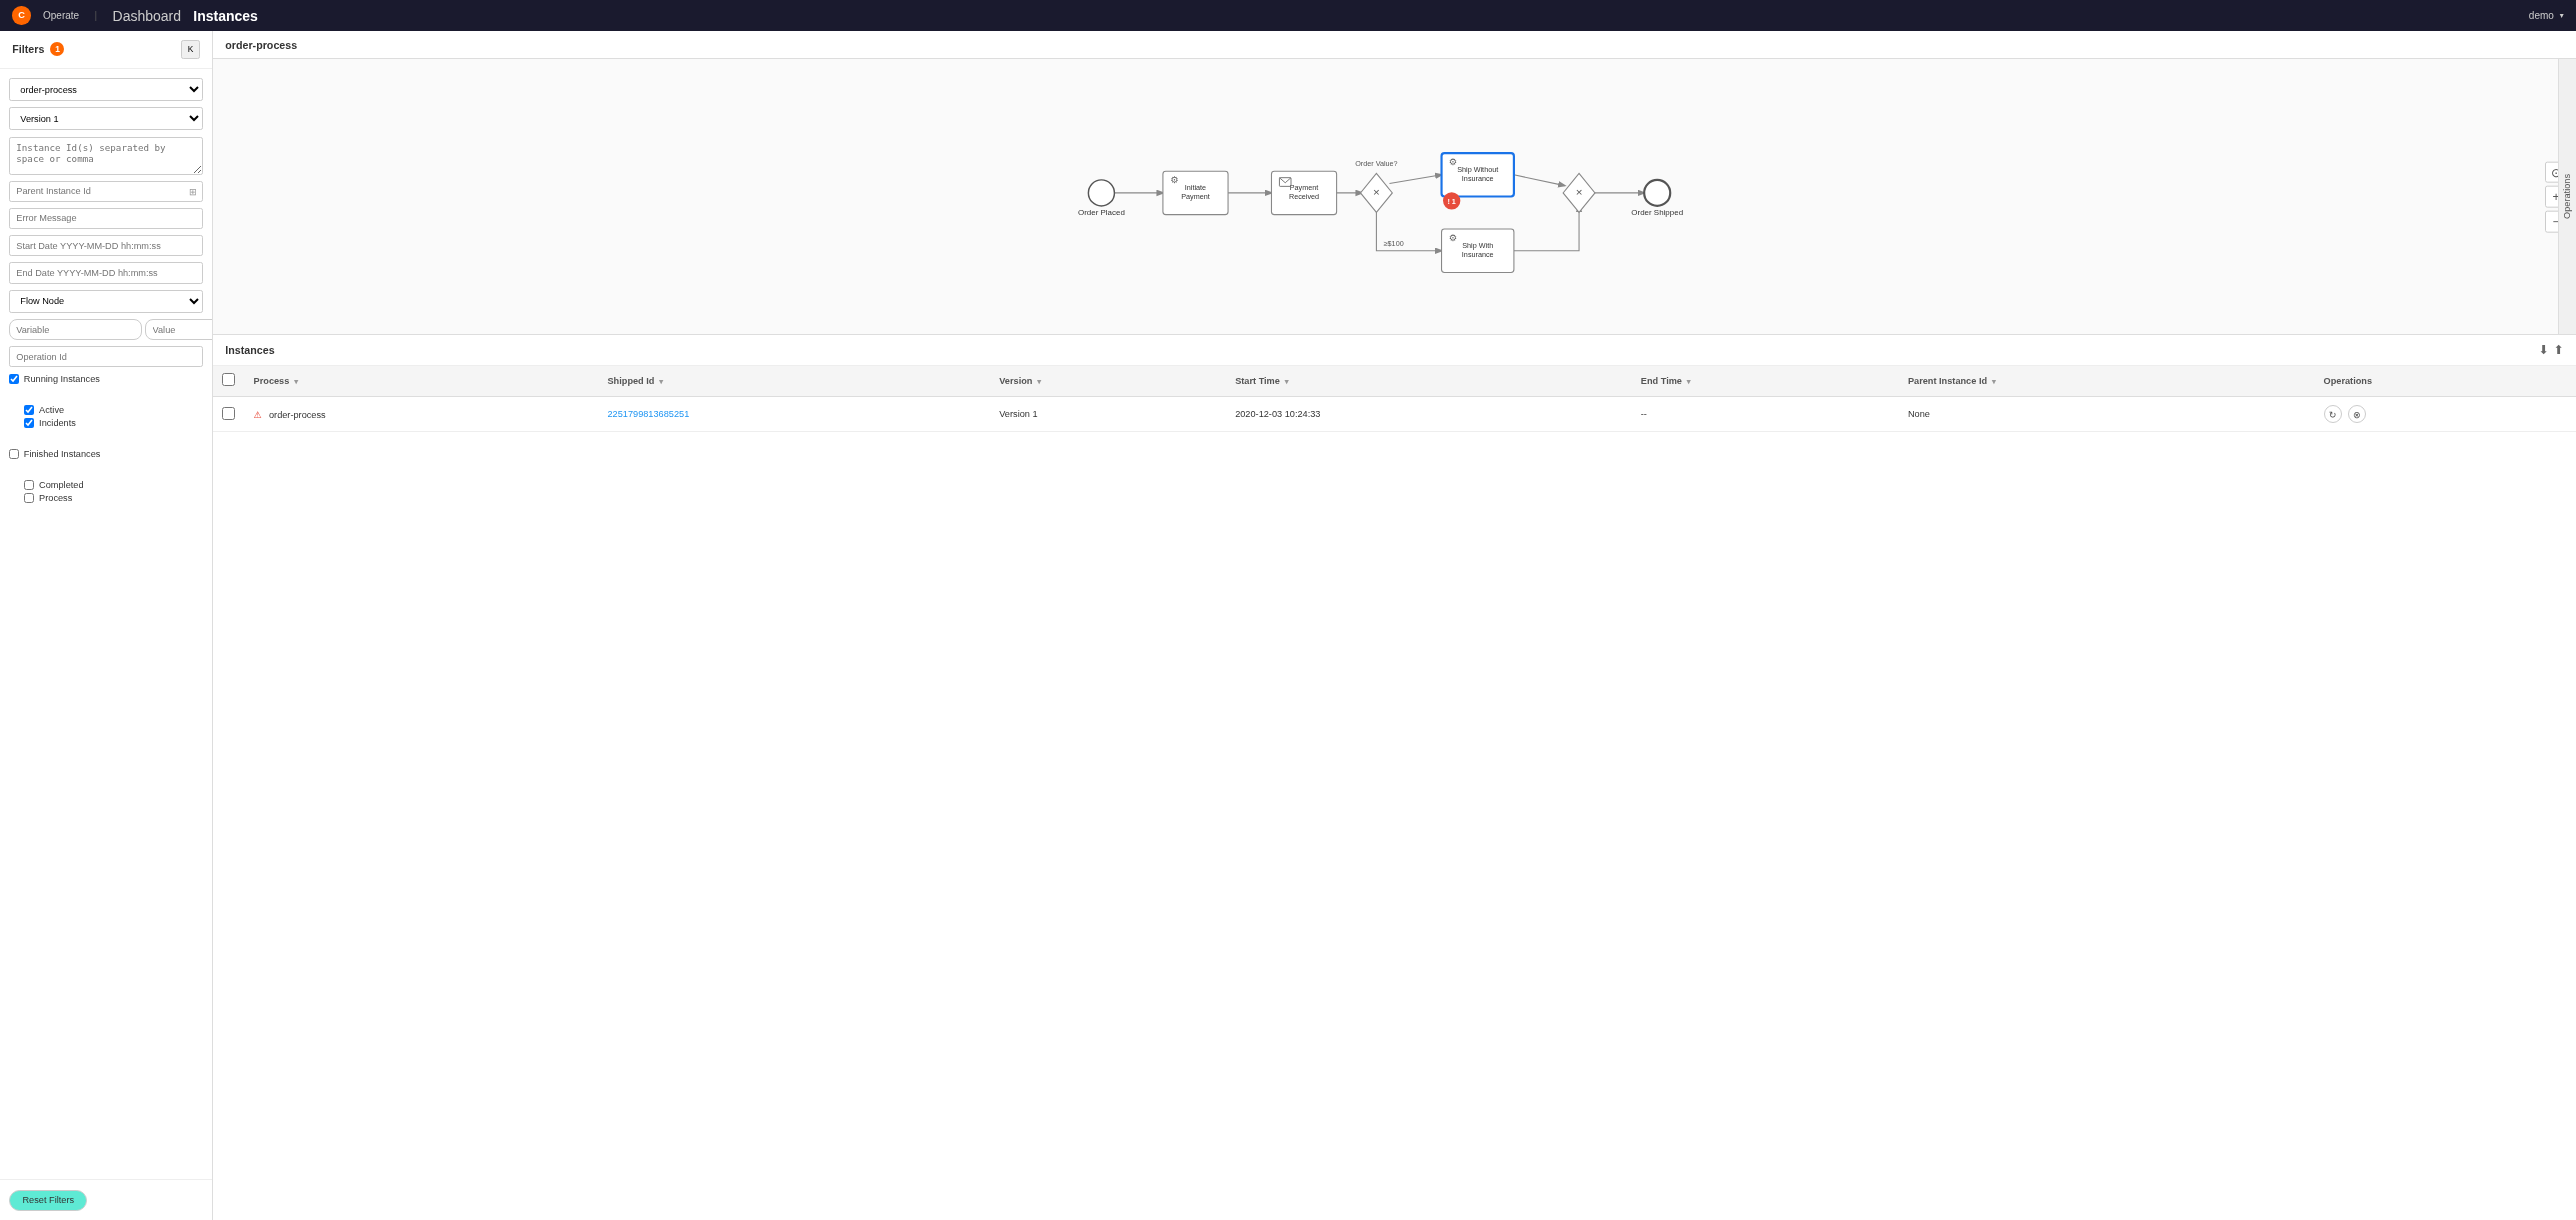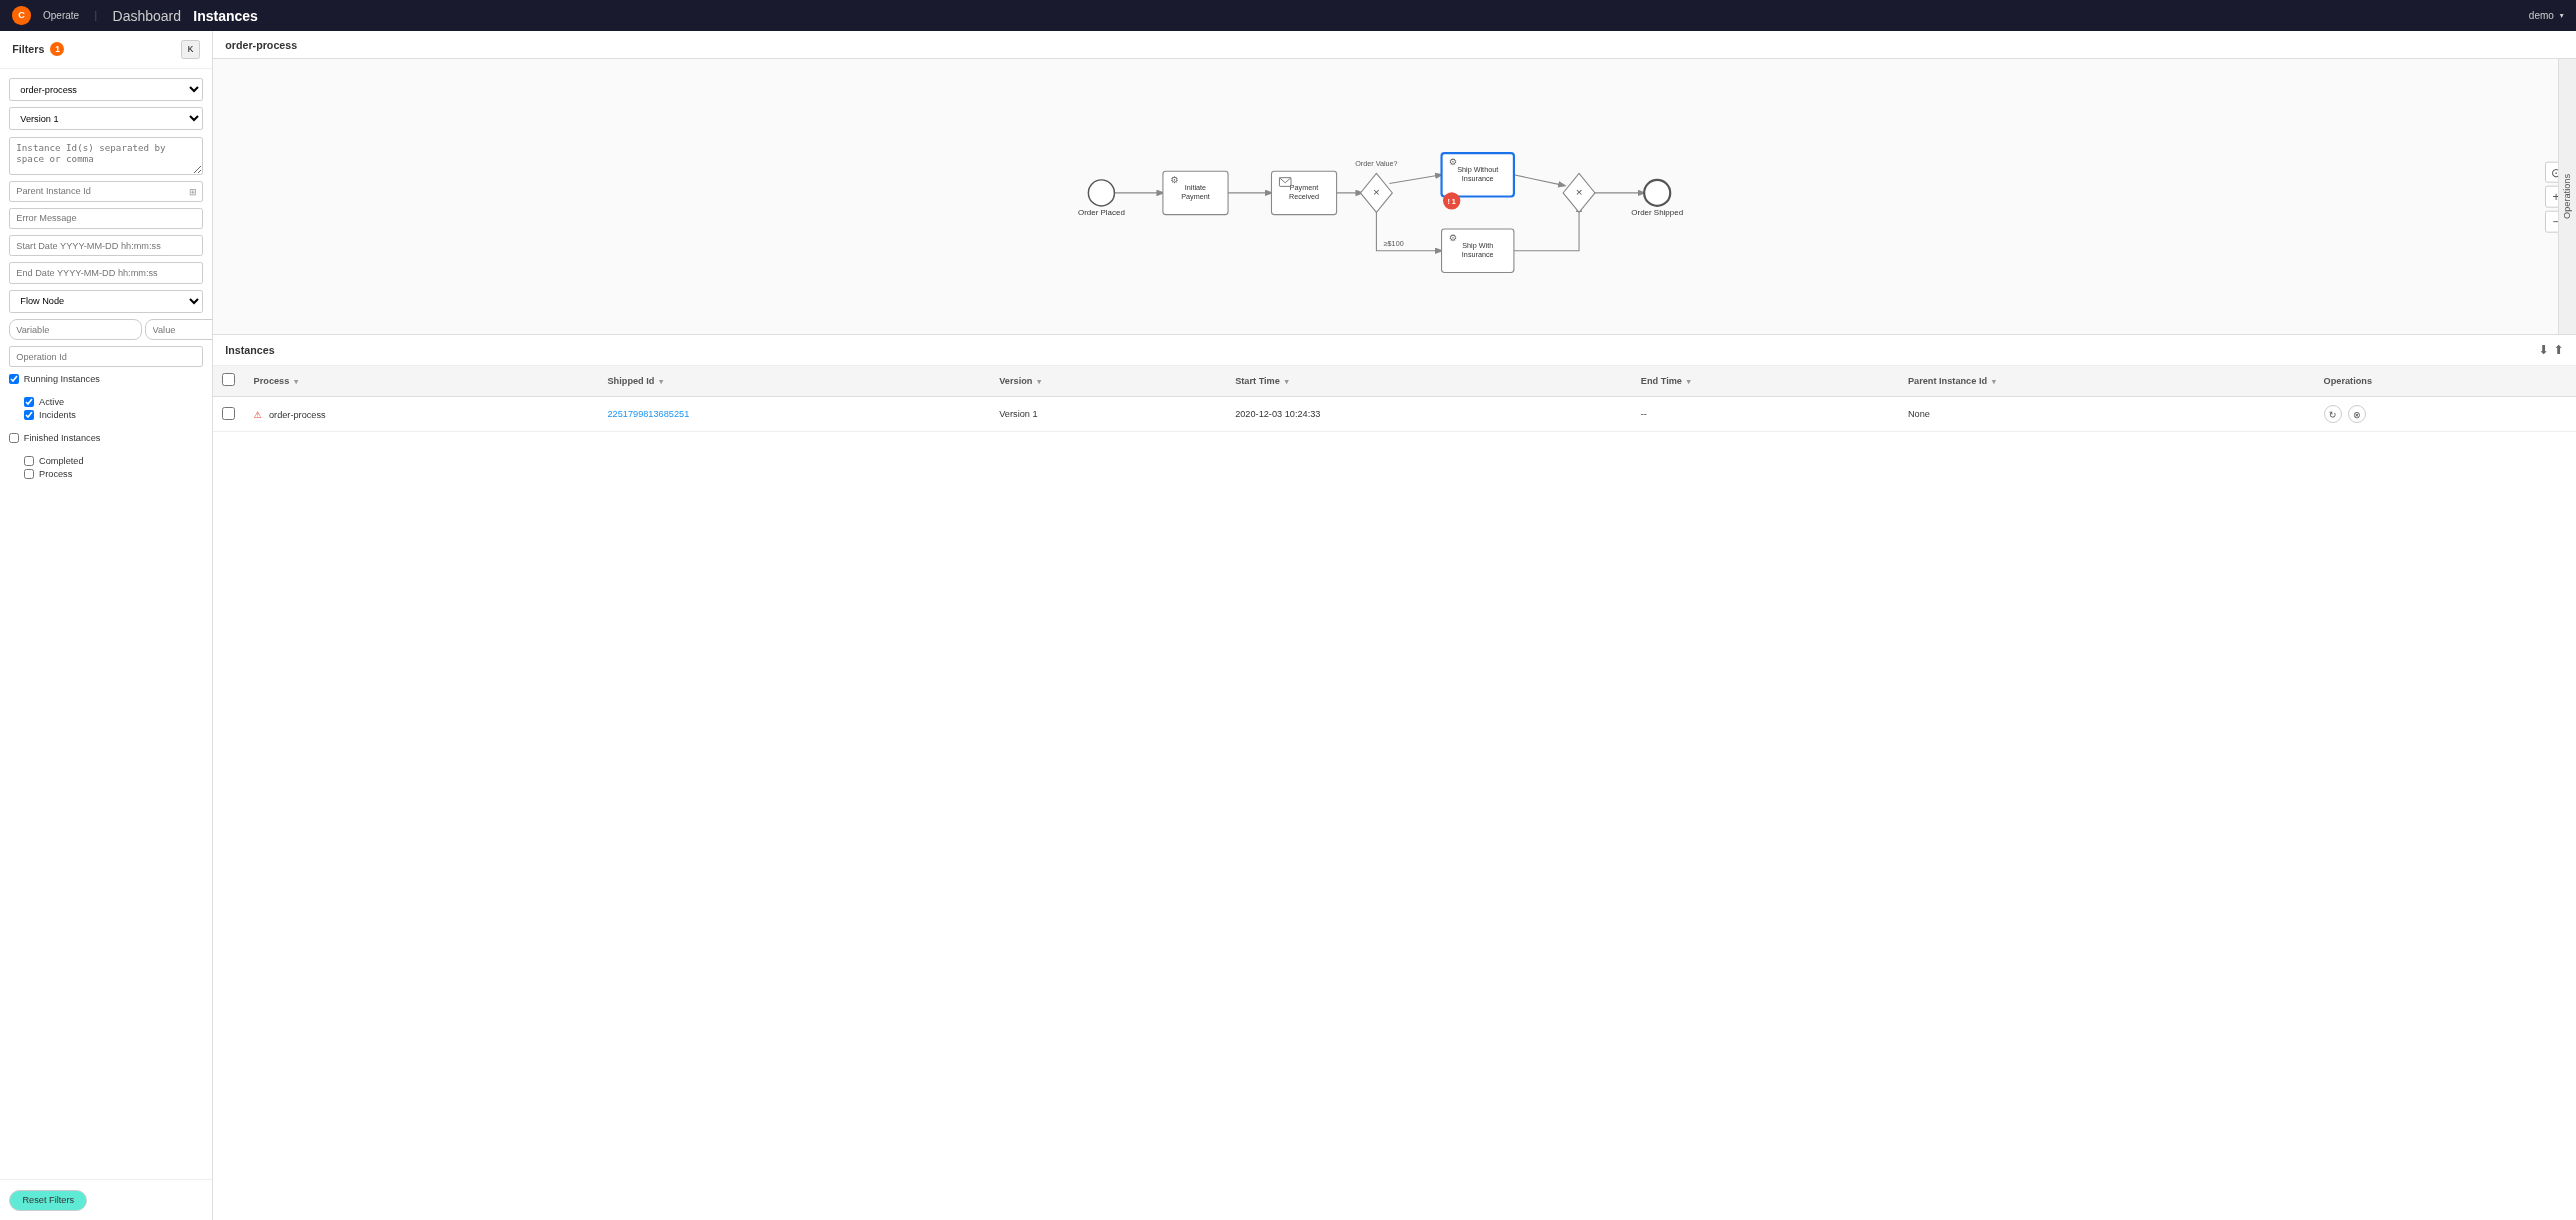--- a/index.html
+++ b/index.html
@@ -29,21 +29,21 @@
 
     select.filter-select { width: 100%; padding: 4.6px 6.1px; border: 0.8px solid #ccc; border-radius: 2.3px; font-size: 9.2px; background: #fff; appearance: auto; }
     .filter-textarea { width: 100%; padding: 4.6px 6.1px; border: 0.8px solid #ccc; border-radius: 2.3px; font-size: 9.2px; resize: vertical; height: 38px; color: #999; }
     .filter-input-wrap { position: relative; }
     .filter-input { width: 100%; padding: 4.6px 6.1px; border: 0.8px solid #ccc; border-radius: 2.3px; font-size: 9.2px; color: #999; }
     .filter-input-icon { position: absolute; right: 6.1px; top: 50%; transform: translateY(-50%); color: #999; font-size: 9.2px; cursor: pointer; }
 
     .variable-row { display: flex; gap: 3.1px; align-items: center; }
     .variable-input { flex: 1; padding: 4.6px 6.1px; border: 0.8px solid #ccc; border-radius: 8px; font-size: 9.2px; color: #999; }
 
-    .checkbox-section { display: flex; flex-direction: column; gap: 13px; }
+    .checkbox-section { display: flex; flex-direction: column; gap: 21px; }
     .checkbox-group-label { display: flex; align-items: center; gap: 4.6px; font-size: 9.2px; font-weight: 500; cursor: pointer; }
     .checkbox-group-label input { width: 10px; height: 10px; }
     .checkbox-sub { padding-left: 15.3px; display: flex; flex-direction: column; gap: 3.1px; }
     .checkbox-item { display: flex; align-items: flex-end; gap: 4.6px; font-size: 9.2px; cursor: pointer; }
     .checkbox-item input { width: 10px; height: 10px; }
 
     .reset-btn { background: #5eead4; border: 0.8px solid #ccc; border-radius: 10.7px; padding: 4.6px 12.3px; font-size: 9.2px; cursor: pointer; color: #333; }
 
     
     .content-area { flex: 1; display: flex; flex-direction: column; overflow: hidden; }

